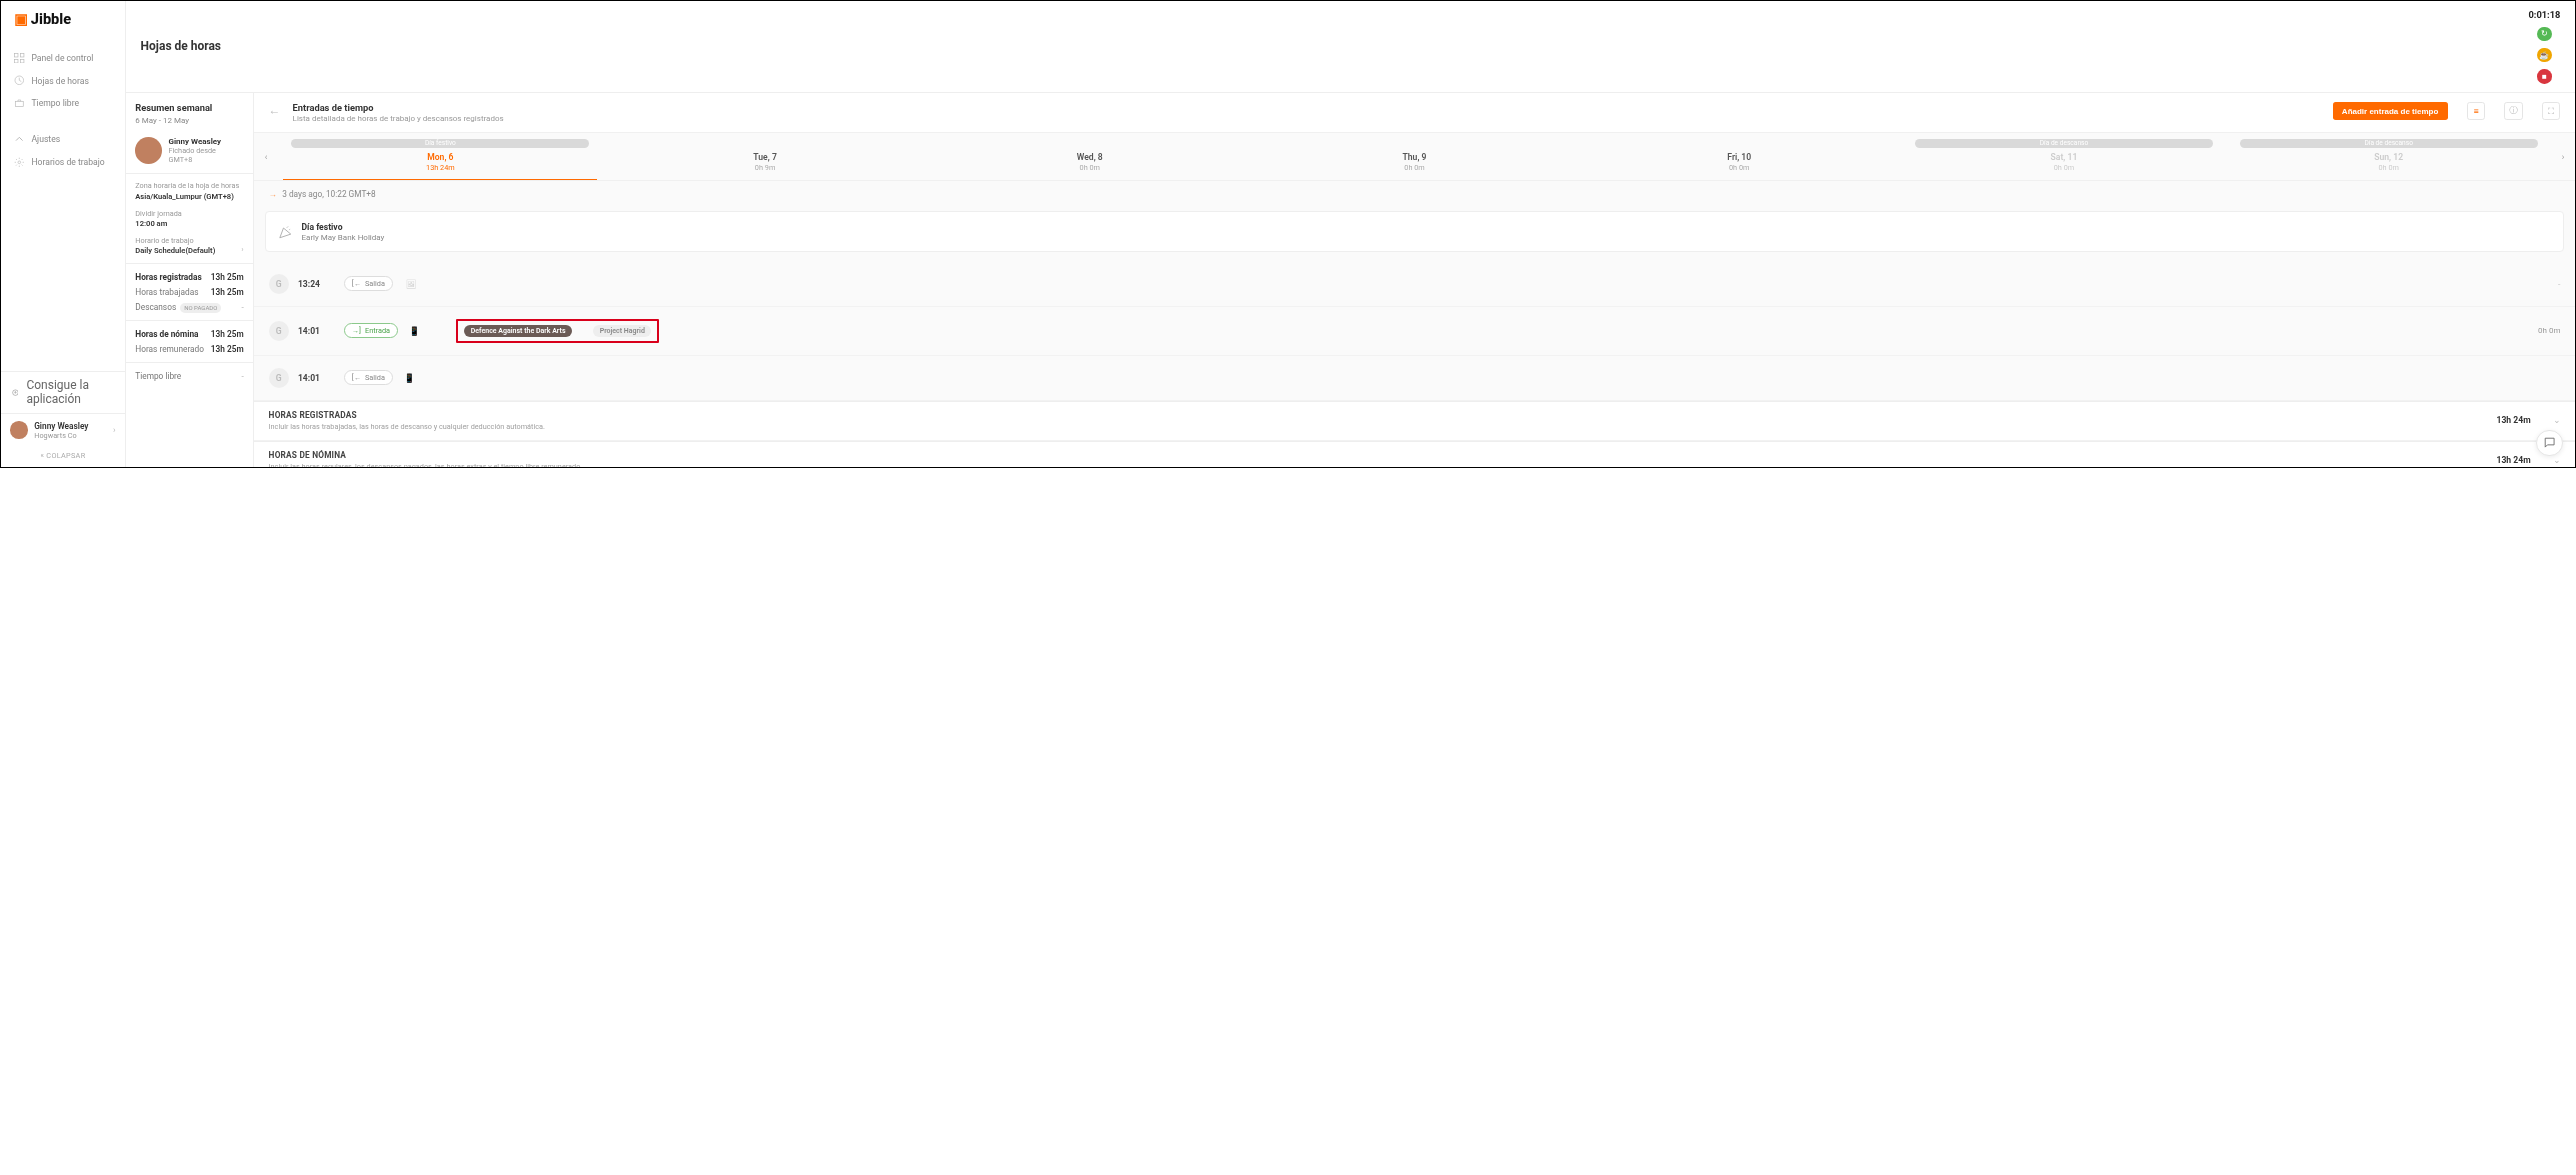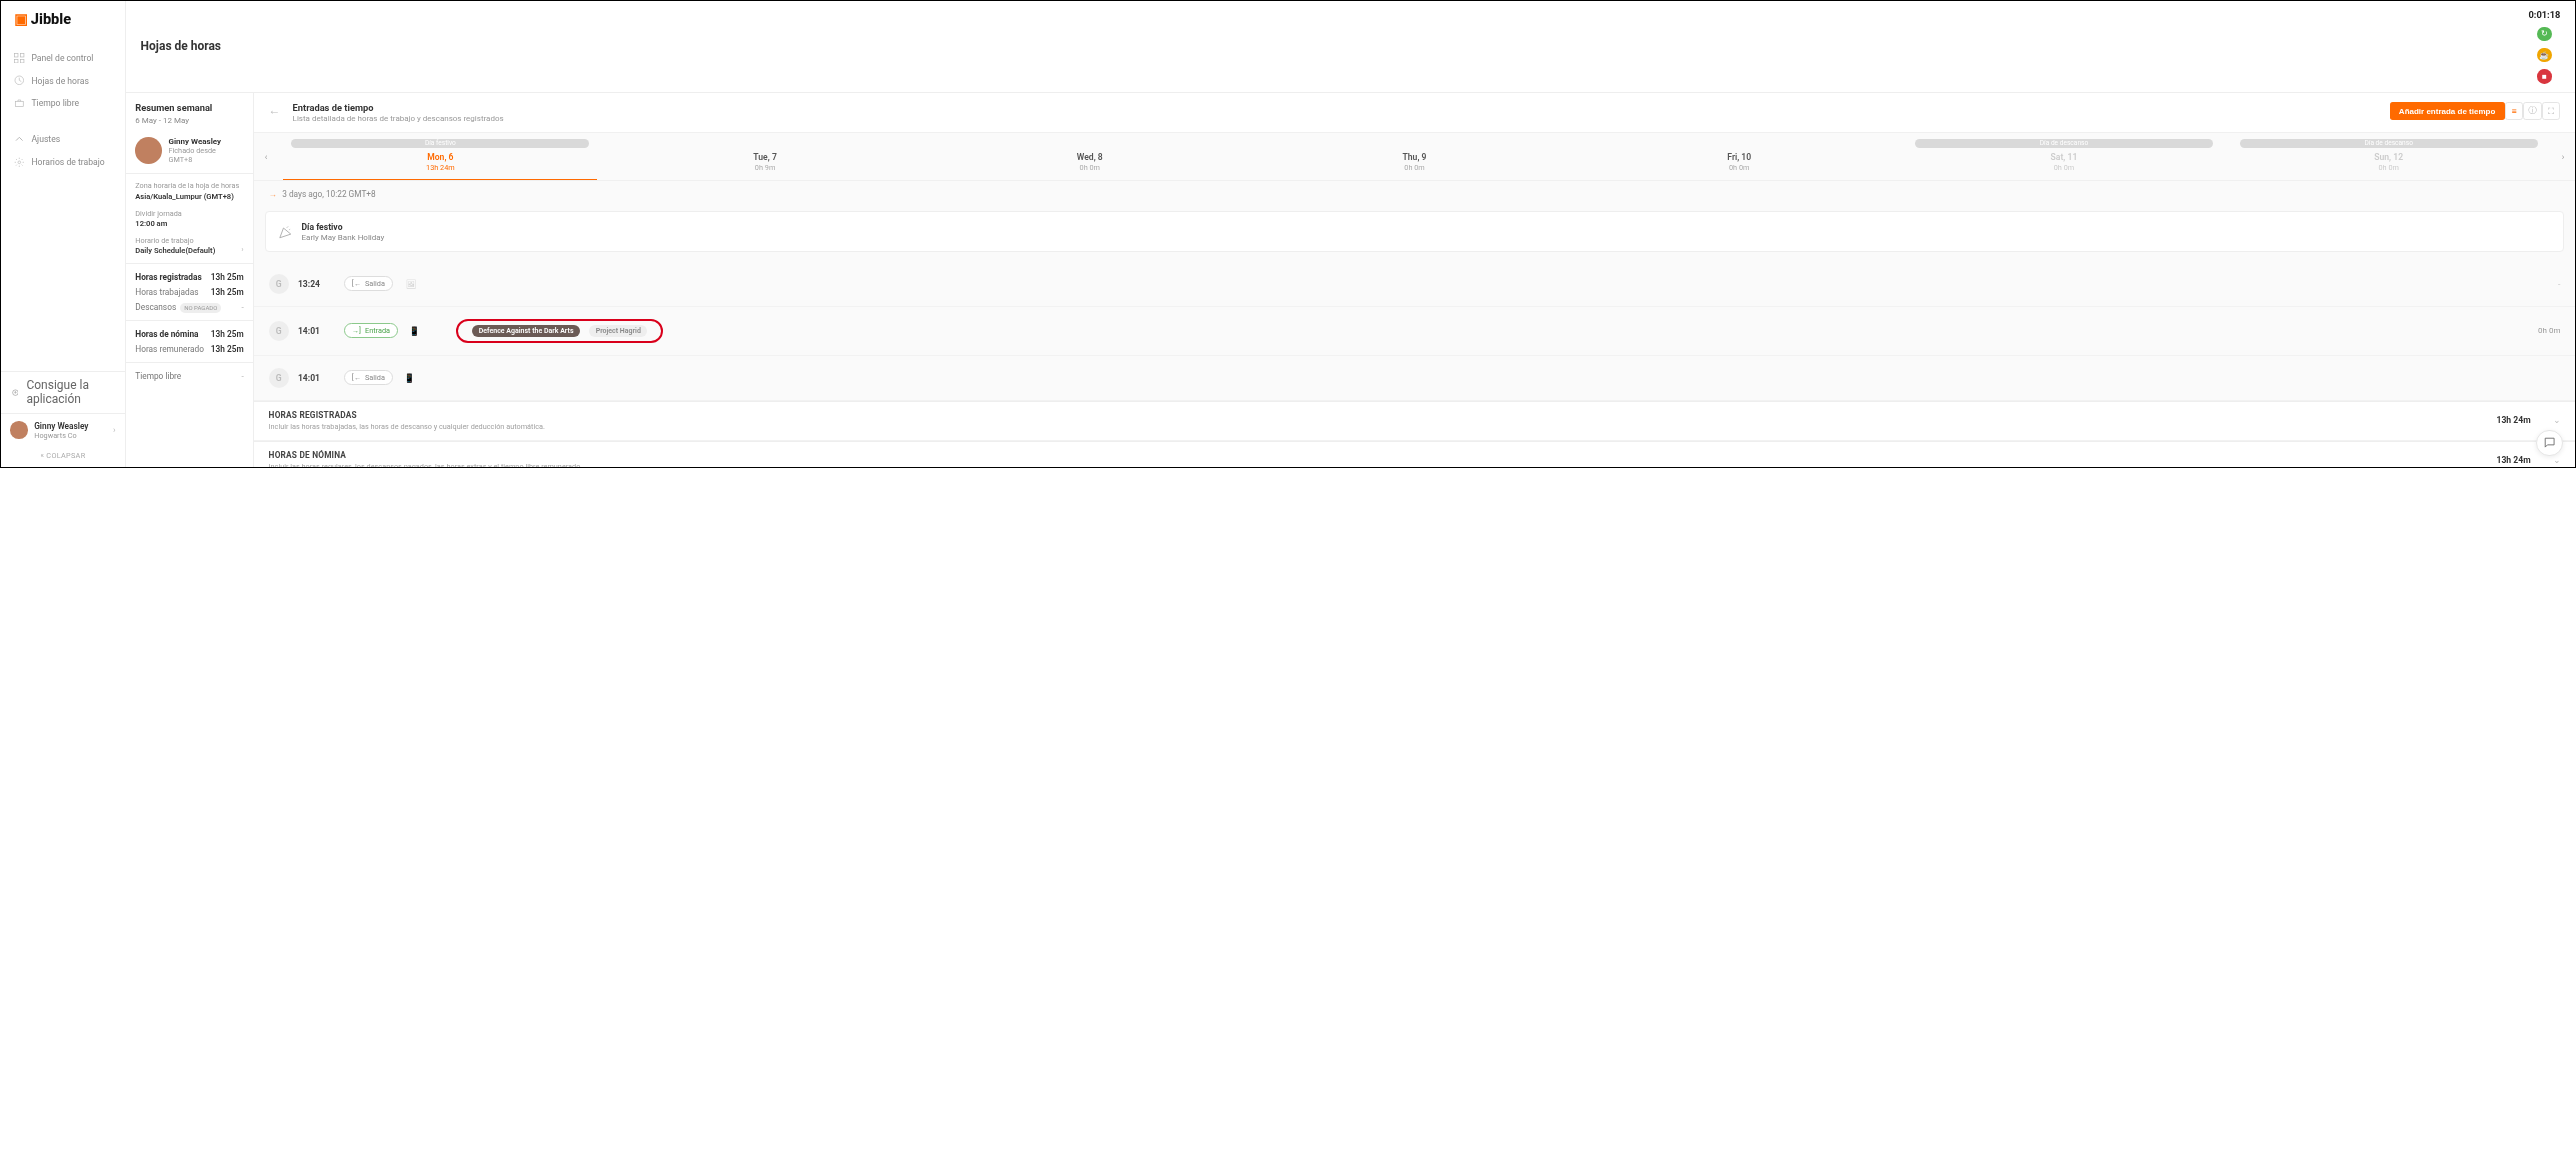--- a/index.html
+++ b/index.html
@@ -52,21 +52,21 @@
   .badge-unpaid { font-size:6px; background:#eee; color:#999; padding:1.3px 4px; border-radius:5.3px; margin-left:4px;}
   .sp-row .dash{color:#bbb; font-weight:400;}
   .sched-row { display:flex; justify-content:space-between; align-items:center; }
 
   
   .content { flex:1; display:flex; flex-direction:column; min-width:0; overflow:auto; background:#fafafa;}
   .content-header { padding:9.3px 14.6px; display:flex; align-items:flex-start; gap:12px; background:#fff; border-bottom:0.7px solid #f0f0f0;}
   .back-btn { color:#bbb; font-size:12px; padding-top:1.3px; cursor:pointer;}
   .ch-title { font-weight:700; font-size:9.3px; color:#333;}
   .ch-sub { color:#999; font-size:8px; margin-top:1.3px;}
-  .ch-right { margin-left:auto; display:flex; align-items:center; gap:0;}
+  .ch-right { margin-left:auto; display:flex; align-items:center; gap:19px;}
   .btn-orange { background:#ff6a00; color:#fff; border:none; padding:4.6px 9.3px; border-radius:2.7px; font-size:8px; font-weight:600; cursor:pointer;}
   .iconbtn { width:18.6px; height:18.6px; border:0.7px solid #e5e5e5; border-radius:2.7px; display:inline-flex; align-items:center; justify-content:center; color:#bbb; background:#fff; cursor:pointer; font-size:8.6px;}
   .iconbtn.orange { color:#ff6a00; }
 
   
   .days-wrap { display:flex; align-items:stretch; background:#fafafa; border-bottom:0.7px solid #f0f0f0;}
   .nav-arrow { width:24px; display:flex; align-items:center; justify-content:center; color:#999; cursor:pointer;}
   .days { flex:1; display:flex; }
   .day { flex:1; text-align:center; padding:5.3px 0 8px; position:relative; cursor:pointer;}
   .day .tag { background:#d9d9d9; color:#fff; font-size:6.6px; padding:0.7px 0; border-radius:5.3px; margin:0 13.3px 4px; }
@@ -89,21 +89,21 @@
   .entry { display:flex; align-items:center; padding:12px 14.6px; border-bottom:0.7px solid #f2f2f2; background:#fafafa; gap:9.3px;}
   .entry .av { width:20px; height:20px; border-radius:50%; background:#eee; color:#bbb; display:flex; align-items:center; justify-content:center; font-weight:600;}
   .entry .time { font-weight:700; color:#444; width:37px;}
   .chip { border:0.7px solid #ddd; border-radius:8px; padding:2px 6.6px; font-size:7.3px; color:#888; display:inline-flex; align-items:center; gap:4px; background:#fff;}
   .chip.in { border-color:#8bc98b; color:#4aa24a;}
   .device-icon{ color:#ccc; font-size:8.6px; margin-left:2.7px;}
   .img-icon{ color:#ccc; font-size:8.6px; margin-left:4px;}
   .entry .right { margin-left:auto; color:#999; font-size:8px;}
   .entry .dash { margin-left:auto; color:#ccc;}
 
-  .tags-box { border:2px solid #d9001b; padding:4px 14px; border-radius:12px; display:inline-flex; gap:9px; align-items:center; margin-left:26.6px;}
+  .tags-box { border:2px solid #d9001b; padding:4px 6px; border-radius:1px; display:inline-flex; gap:21px; align-items:center; margin-left:26.6px;}
   .tag-pill { border-radius:6.6px; padding:2px 6.6px; font-size:7px; font-weight:600;}
   .tag-dark { background:#6b5a55; color:#fff;}
   .tag-grey { background:#eee; color:#888; font-weight:600;}
 
   .section-row { padding:8px 14.6px 9.3px; border-top:0.7px solid #eee; border-bottom:0.7px solid #f2f2f2; background:#fff;}
   .section-head { display:flex; justify-content:space-between; align-items:center; }
   .section-title { font-weight:700; color:#444; font-size:8.3px; letter-spacing:0.2px;}
   .section-desc { color:#a0a0a0; font-size:7.3px; margin-top:2px;}
   .section-val { font-weight:700; color:#333; font-size:8.6px; margin-right:16px;}
   .chev-down { color:#bbb; }

